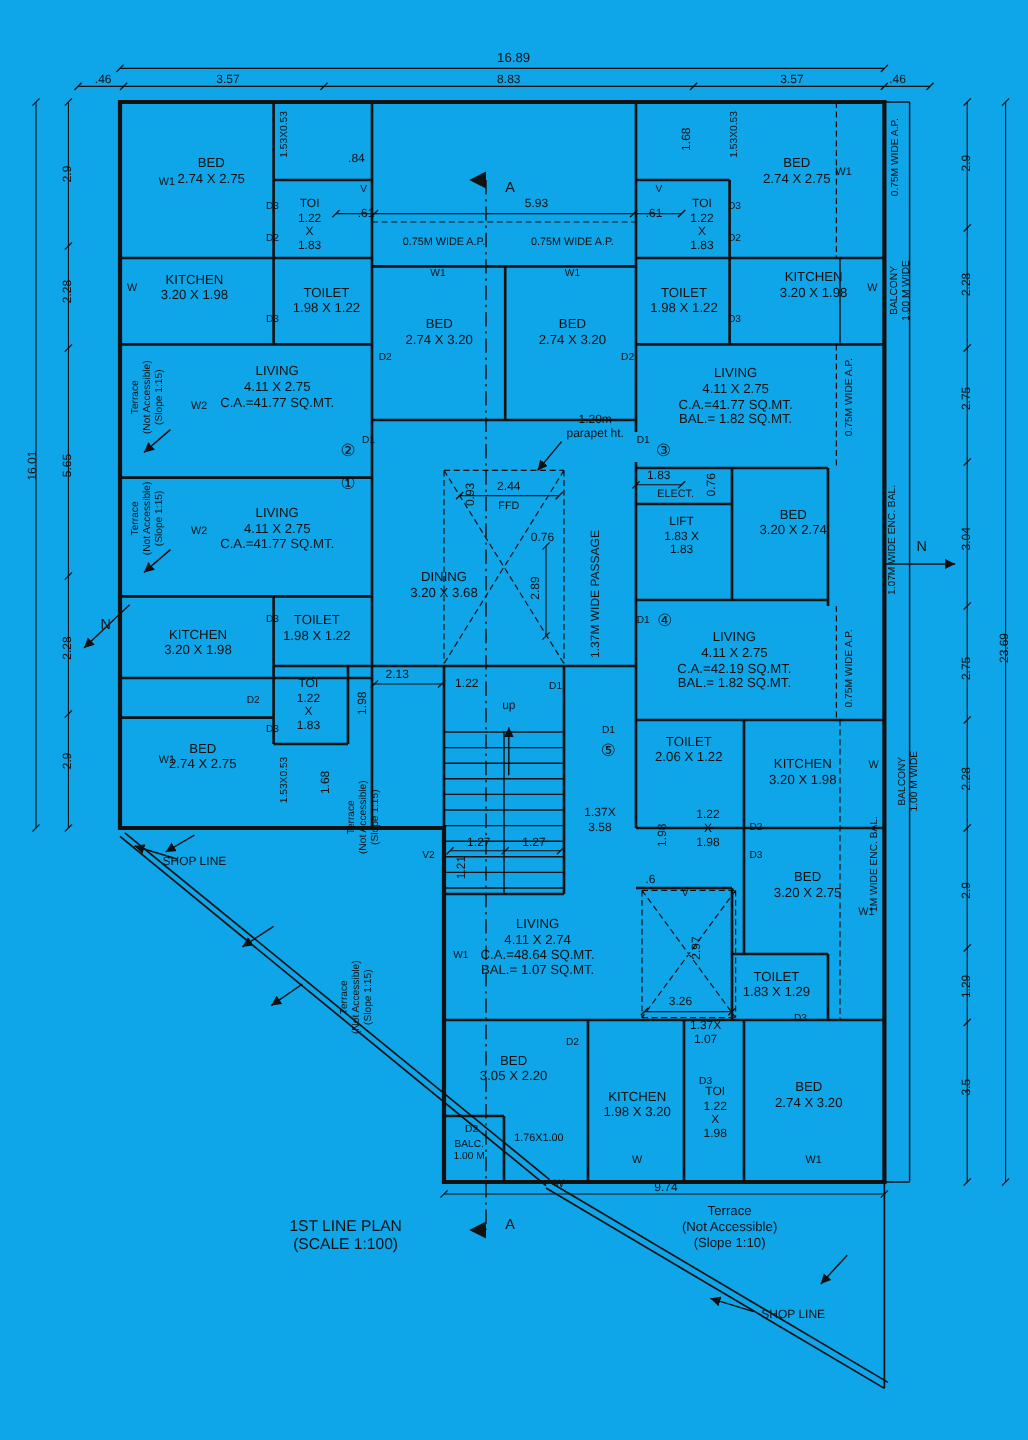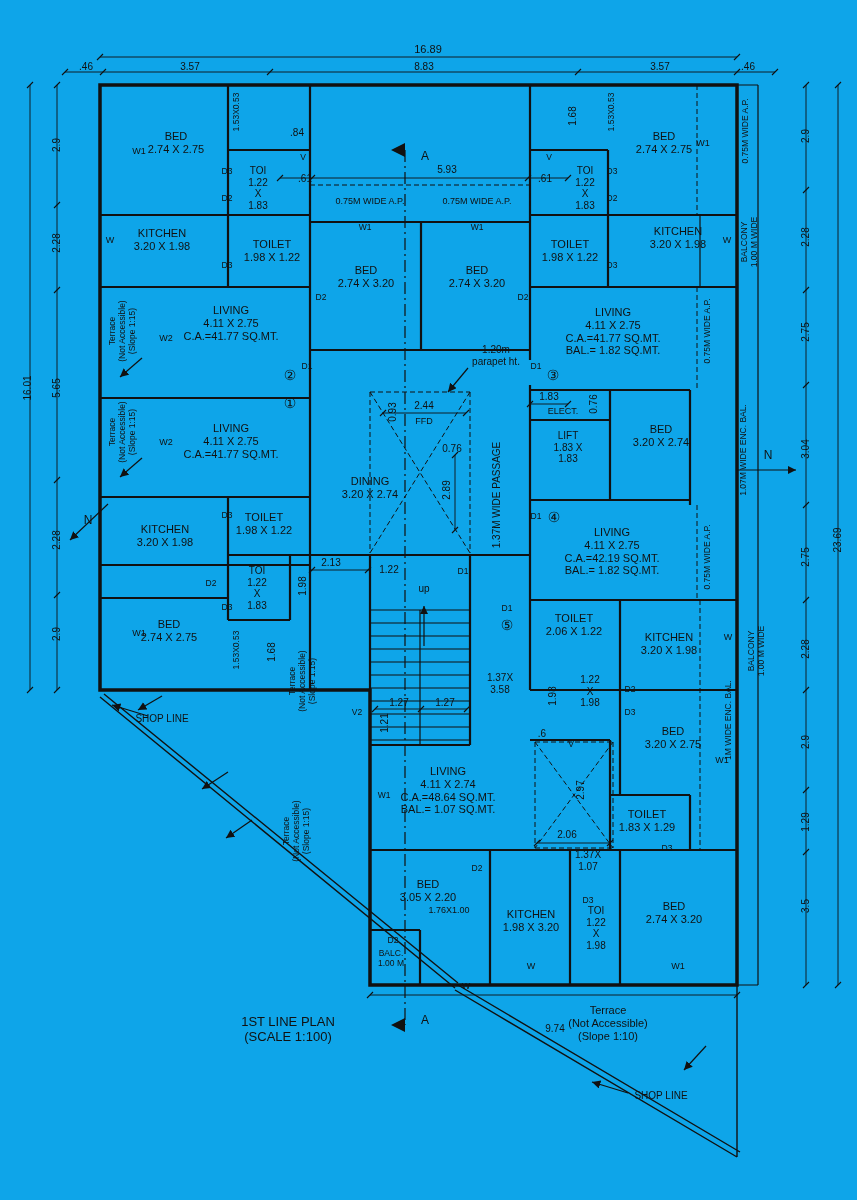--- a/index.html
+++ b/index.html
@@ -122,21 +122,21 @@
       <div class="lbl" style="left: 806px; top: 136px; font-size: 10px; transform: translate(-50%, -50%) rotate(-90deg);">2.9</div>
       <div class="lbl" style="left: 806px; top: 237px; font-size: 10px; transform: translate(-50%, -50%) rotate(-90deg);">2.28</div>
       <div class="lbl" style="left: 806px; top: 332px; font-size: 10px; transform: translate(-50%, -50%) rotate(-90deg);">2.75</div>
       <div class="lbl" style="left: 806px; top: 449px; font-size: 10px; transform: translate(-50%, -50%) rotate(-90deg);">3.04</div>
       <div class="lbl" style="left: 806px; top: 557px; font-size: 10px; transform: translate(-50%, -50%) rotate(-90deg);">2.75</div>
       <div class="lbl" style="left: 838px; top: 540px; font-size: 10px; transform: translate(-50%, -50%) rotate(-90deg);">23.69</div>
       <div class="lbl" style="left: 806px; top: 649px; font-size: 10px; transform: translate(-50%, -50%) rotate(-90deg);">2.28</div>
       <div class="lbl" style="left: 806px; top: 742px; font-size: 10px; transform: translate(-50%, -50%) rotate(-90deg);">2.9</div>
       <div class="lbl" style="left: 806px; top: 822px; font-size: 10px; transform: translate(-50%, -50%) rotate(-90deg);">1.29</div>
       <div class="lbl" style="left: 806px; top: 906px; font-size: 10px; transform: translate(-50%, -50%) rotate(-90deg);">3.5</div>
-      <div class="lbl" style="left: 555px; top: 990px; font-size: 10px; transform: translate(-50%, -50%); margin-top: 39px;">9.74</div>
+      <div class="lbl" style="left: 555px; top: 990px; font-size: 10px; transform: translate(-50%, -50%);">9.74</div>
       <div class="lbl" style="left: 466px; top: 986px; font-size: 9px; transform: translate(-50%, -50%);">W</div>
       <div class="lbl" style="left: 176px; top: 143px; font-size: 11px; transform: translate(-50%, -50%);">BED
 2.74 X 2.75</div>
       <div class="lbl" style="left: 139px; top: 151px; font-size: 9px; transform: translate(-50%, -50%);">W1</div>
       <div class="lbl" style="left: 258px; top: 188px; font-size: 10px; transform: translate(-50%, -50%);">TOI
 1.22
 X
 1.83</div>
       <div class="lbl" style="left: 162px; top: 240px; font-size: 11px; transform: translate(-50%, -50%);">KITCHEN
 3.20 X 1.98</div>
@@ -194,21 +194,21 @@
       <div class="lbl" style="left: 231px; top: 323px; font-size: 11px; transform: translate(-50%, -50%);">LIVING
 4.11 X 2.75
 C.A.=41.77 SQ.MT.</div>
       <div class="lbl" style="left: 290px; top: 375px; font-size: 14px; transform: translate(-50%, -50%);">②</div>
       <div class="lbl" style="left: 290px; top: 403px; font-size: 14px; transform: translate(-50%, -50%);">①</div>
       <div class="lbl" style="left: 307px; top: 367px; font-size: 8.5px; transform: translate(-50%, -50%);">D1</div>
       <div class="lbl" style="left: 231px; top: 441px; font-size: 11px; transform: translate(-50%, -50%);">LIVING
 4.11 X 2.75
 C.A.=41.77 SQ.MT.</div>
       <div class="lbl" style="left: 370px; top: 488px; font-size: 11px; transform: translate(-50%, -50%);">DINING
-3.20 X 2.74</div>
+3.20 X 3.68</div>
       <div class="lbl" style="left: 472px; top: 356px; font-size: 10px; transform: translate(-50%, -50%); margin-left: 24px;">1.20m
 parapet ht.</div>
       <div class="lbl" style="left: 424px; top: 406px; font-size: 10px; transform: translate(-50%, -50%);">2.44</div>
       <div class="lbl" style="left: 424px; top: 421px; font-size: 9px; transform: translate(-50%, -50%);">FFD</div>
       <div class="lbl" style="left: 393px; top: 412px; font-size: 10px; transform: translate(-50%, -50%) rotate(-90deg);">0.93</div>
       <div class="lbl" style="left: 452px; top: 449px; font-size: 10px; transform: translate(-50%, -50%);">0.76</div>
       <div class="lbl" style="left: 447px; top: 490px; font-size: 10px; transform: translate(-50%, -50%) rotate(-90deg);">2.89</div>
       <div class="lbl" style="left: 497px; top: 495px; font-size: 10px; transform: translate(-50%, -50%) rotate(-90deg);">1.37M WIDE PASSAGE</div>
       <div class="lbl" style="left: 553px; top: 375px; font-size: 14px; transform: translate(-50%, -50%);">③</div>
       <div class="lbl" style="left: 536px; top: 367px; font-size: 8.5px; transform: translate(-50%, -50%);">D1</div>
@@ -279,21 +279,21 @@
       <div class="lbl" style="left: 571px; top: 745px; font-size: 8.5px; transform: translate(-50%, -50%);">V</div>
       <div class="lbl" style="left: 757px; top: 651px; font-size: 8.5px; transform: translate(-50%, -50%) rotate(-90deg);">BALCONY
 1.00 M WIDE</div>
       <div class="lbl" style="left: 673px; top: 738px; font-size: 11px; transform: translate(-50%, -50%);">BED
 3.20 X 2.75</div>
       <div class="lbl" style="left: 722px; top: 760px; font-size: 9px; transform: translate(-50%, -50%);">W1</div>
       <div class="lbl" style="left: 729px; top: 720px; font-size: 8.5px; transform: translate(-50%, -50%) rotate(-90deg);">1M WIDE ENC. BAL.</div>
       <div class="lbl" style="left: 581px; top: 790px; font-size: 10px; transform: translate(-50%, -50%) rotate(-90deg);">2.97</div>
       <div class="lbl" style="left: 647px; top: 821px; font-size: 11px; transform: translate(-50%, -50%);">TOILET
 1.83 X 1.29</div>
-      <div class="lbl" style="left: 567px; top: 835px; font-size: 10px; transform: translate(-50%, -50%);">2.06</div>
+      <div class="lbl" style="left: 567px; top: 835px; font-size: 10px; transform: translate(-50%, -50%);">3.26</div>
       <div class="lbl" style="left: 667px; top: 849px; font-size: 8.5px; transform: translate(-50%, -50%);">D3</div>
       <div class="lbl" style="left: 588px; top: 861px; font-size: 10px; transform: translate(-50%, -50%);">1.37X
 1.07</div>
       <div class="lbl" style="left: 303px; top: 681px; font-size: 8.5px; transform: translate(-50%, -50%) rotate(-90deg);">Terrace
 (Not Accessible)
 (Slope 1:15)</div>
       <div class="lbl" style="left: 297px; top: 831px; font-size: 8.5px; transform: translate(-50%, -50%) rotate(-90deg);">Terrace
 (Not Accessible)
 (Slope 1:15)</div>
       <div class="lbl" style="left: 162px; top: 719px; font-size: 10px; transform: translate(-50%, -50%);">SHOP LINE</div>
@@ -310,21 +310,21 @@
       <div class="lbl" style="left: 588px; top: 901px; font-size: 8.5px; transform: translate(-50%, -50%);">D3</div>
       <div class="lbl" style="left: 596px; top: 928px; font-size: 10px; transform: translate(-50%, -50%);">TOI
 1.22
 X
 1.98</div>
       <div class="lbl" style="left: 674px; top: 913px; font-size: 11px; transform: translate(-50%, -50%);">BED
 2.74 X 3.20</div>
       <div class="lbl" style="left: 393px; top: 941px; font-size: 8.5px; transform: translate(-50%, -50%);">D2</div>
       <div class="lbl" style="left: 391px; top: 959px; font-size: 8.5px; transform: translate(-50%, -50%);">BALC.
 1.00 M</div>
-      <div class="lbl" style="left: 449px; top: 910px; font-size: 9px; transform: translate(-50%, -50%);">1.76X1.00</div>
+      <div class="lbl" style="left: 449px; top: 948px; font-size: 9px; transform: translate(-50%, -50%);">1.76X1.00</div>
       <div class="lbl" style="left: 531px; top: 966px; font-size: 9px; transform: translate(-50%, -50%);">W</div>
       <div class="lbl" style="left: 678px; top: 966px; font-size: 9px; transform: translate(-50%, -50%);">W1</div>
       <div class="lbl" style="left: 425px; top: 157px; font-size: 12px; transform: translate(-50%, -50%);">A</div>
       <div class="lbl" style="left: 425px; top: 1021px; font-size: 12px; transform: translate(-50%, -50%);">A</div>
       <div class="lbl" style="left: 288px; top: 1029px; font-size: 13px; transform: translate(-50%, -50%);">1ST LINE PLAN
 (SCALE 1:100)</div>
       <div class="lbl" style="left: 608px; top: 1023px; font-size: 11px; transform: translate(-50%, -50%);">Terrace
 (Not Accessible)
 (Slope 1:10)</div>
       <div class="lbl" style="left: 661px; top: 1096px; font-size: 10px; transform: translate(-50%, -50%);">SHOP LINE</div>

